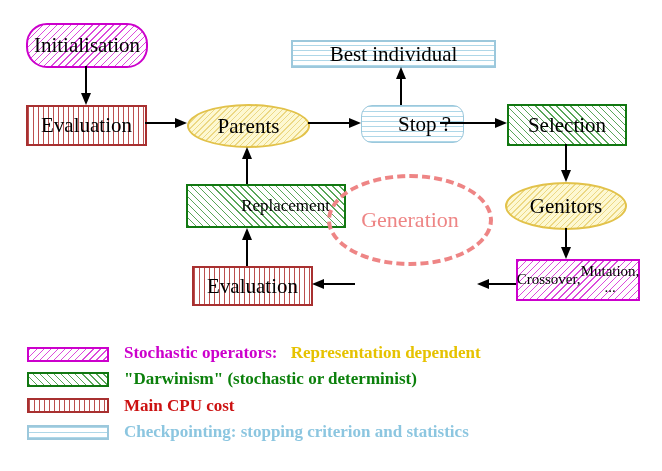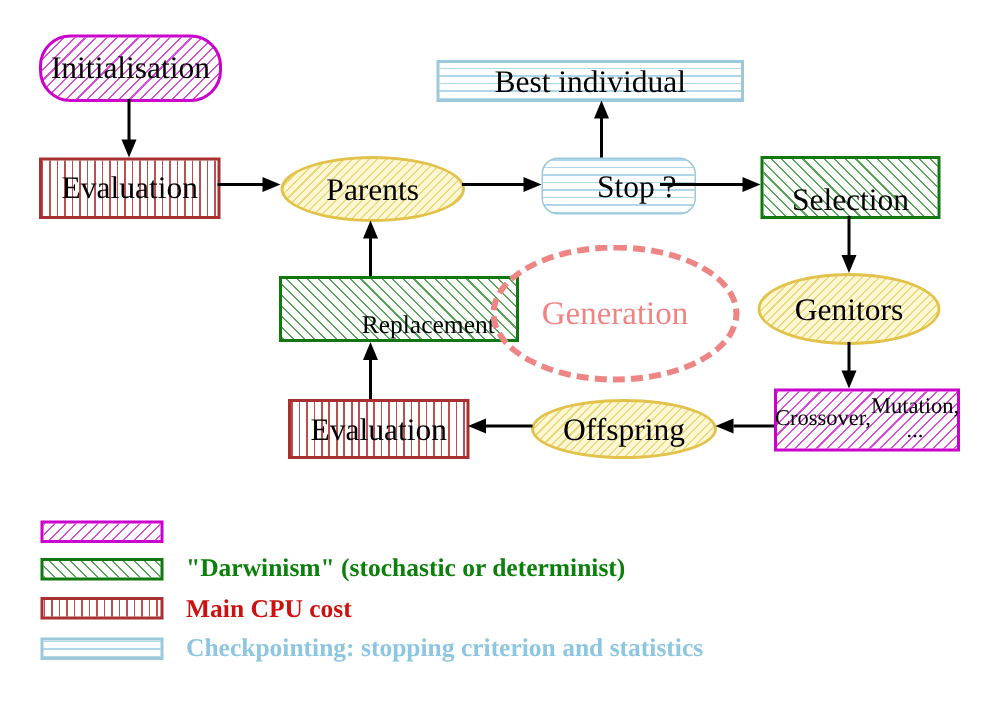--- a/index.html
+++ b/index.html
@@ -12,21 +12,20 @@
     text-align:center; color:#000; font-size:21px; line-height:1.05;
   }
   
   .hatch-magenta {
     border:2px solid #cc00cc;
     background:repeating-linear-gradient(135deg, rgba(204,0,204,.7) 0, rgba(204,0,204,.7) 1px, rgba(255,255,255,0) 1px, rgba(255,255,255,0) 5px);
   }
   .hatch-green {
     border:2px solid #117711;
     background:repeating-linear-gradient(45deg, rgba(34,136,34,.75) 0, rgba(34,136,34,.75) 1px, rgba(255,255,255,0) 1px, rgba(255,255,255,0) 5px);
-    align-items:flex-end;
   }
   .stripe-red {
     border:2px solid #a83030;
     background:repeating-linear-gradient(90deg, rgba(176,48,48,.85) 0, rgba(176,48,48,.85) 1px, rgba(255,255,255,0) 1px, rgba(255,255,255,0) 5px);
   }
   .stripe-cyan {
     border:2px solid #9cc8dc;
     background:repeating-linear-gradient(0deg, rgba(160,208,228,.85) 0, rgba(160,208,228,.85) 1px, rgba(255,255,255,0) 1px, rgba(255,255,255,0) 5px);
   }
   .ellipse-yellow {
@@ -86,35 +85,32 @@
   </div>
 
   <div class="node hatch-green" style="left:507px; top:104px; width:116px; height:38px;">
     <span>Selection</span>
   </div>
 
   <div class="node hatch-green" style="left:186px; top:184px; width:117px; height:40px; font-size:17px;padding-left:39px;">
     <span>Replacement</span>
   </div>
 
-  <div class="ellipse-dashed" style="left:327px; top:163px; width:158px; height:84px;">
+  <div class="ellipse-dashed" style="left:327px; top:174px; width:158px; height:84px;">
     <span>Generation</span>
   </div>
 
   <div class="node ellipse-yellow" style="left:505px; top:182px; width:118px; height:44px;">
     <span>Genitors</span>
   </div>
 
   <div class="node stripe-red" style="left:192px; top:266px; width:117px; height:36px;">
     <span>Evaluation</span>
   </div>
 
-  <div class="node ellipse-yellow" style="left:354px; top:266px; width:120px; height:36px;">
-    <span>Offspring</span>
-  </div>
 
   <div class="node hatch-magenta small-label" style="left:516px; top:259px; width:120px; height:38px; ">
     <div>Crossover,</div>
     <div>Mutation, ...</div>
   </div>
 
   <div class="vline" style="left:85px; top:66px; height:29px;"></div>
   <div class="ah ah-down" style="left:81px; top:93px;"></div>
 
   <div class="hline" style="left:145px; top:122px; width:32px;"></div>
@@ -141,20 +137,24 @@
   <div class="hline" style="left:324px; top:283px; width:31px;"></div>
   <div class="ah ah-left" style="left:312px; top:279px;"></div>
 
   <div class="vline" style="left:246px; top:239px; height:27px;"></div>
   <div class="ah ah-up" style="left:242px; top:228px;"></div>
 
   <div class="vline" style="left:246px; top:158px; height:26px;"></div>
   <div class="ah ah-up" style="left:242px; top:147px;"></div>
 
   <div class="swatch hatch-magenta" style="left:27px; top:347px;"></div>
+  <div class="legend-text" style="left:124px; top:343px;">
+    <span class="t-magenta">Stochastic operators:</span>
+    <span class="t-gold" style="margin-left:9px;">Representation dependent</span>
+  </div>
 
   <div class="swatch hatch-green" style="left:27px; top:372px;"></div>
   <div class="legend-text t-green" style="left:124px; top:369px;">"Darwinism" (stochastic or determinist)</div>
 
   <div class="swatch stripe-red" style="left:27px; top:398px;"></div>
   <div class="legend-text t-red" style="left:124px; top:396px;">Main CPU cost</div>
 
   <div class="swatch stripe-cyan" style="left:27px; top:425px;"></div>
   <div class="legend-text t-blue" style="left:124px; top:422px;">Checkpointing: stopping criterion and statistics</div>
 

